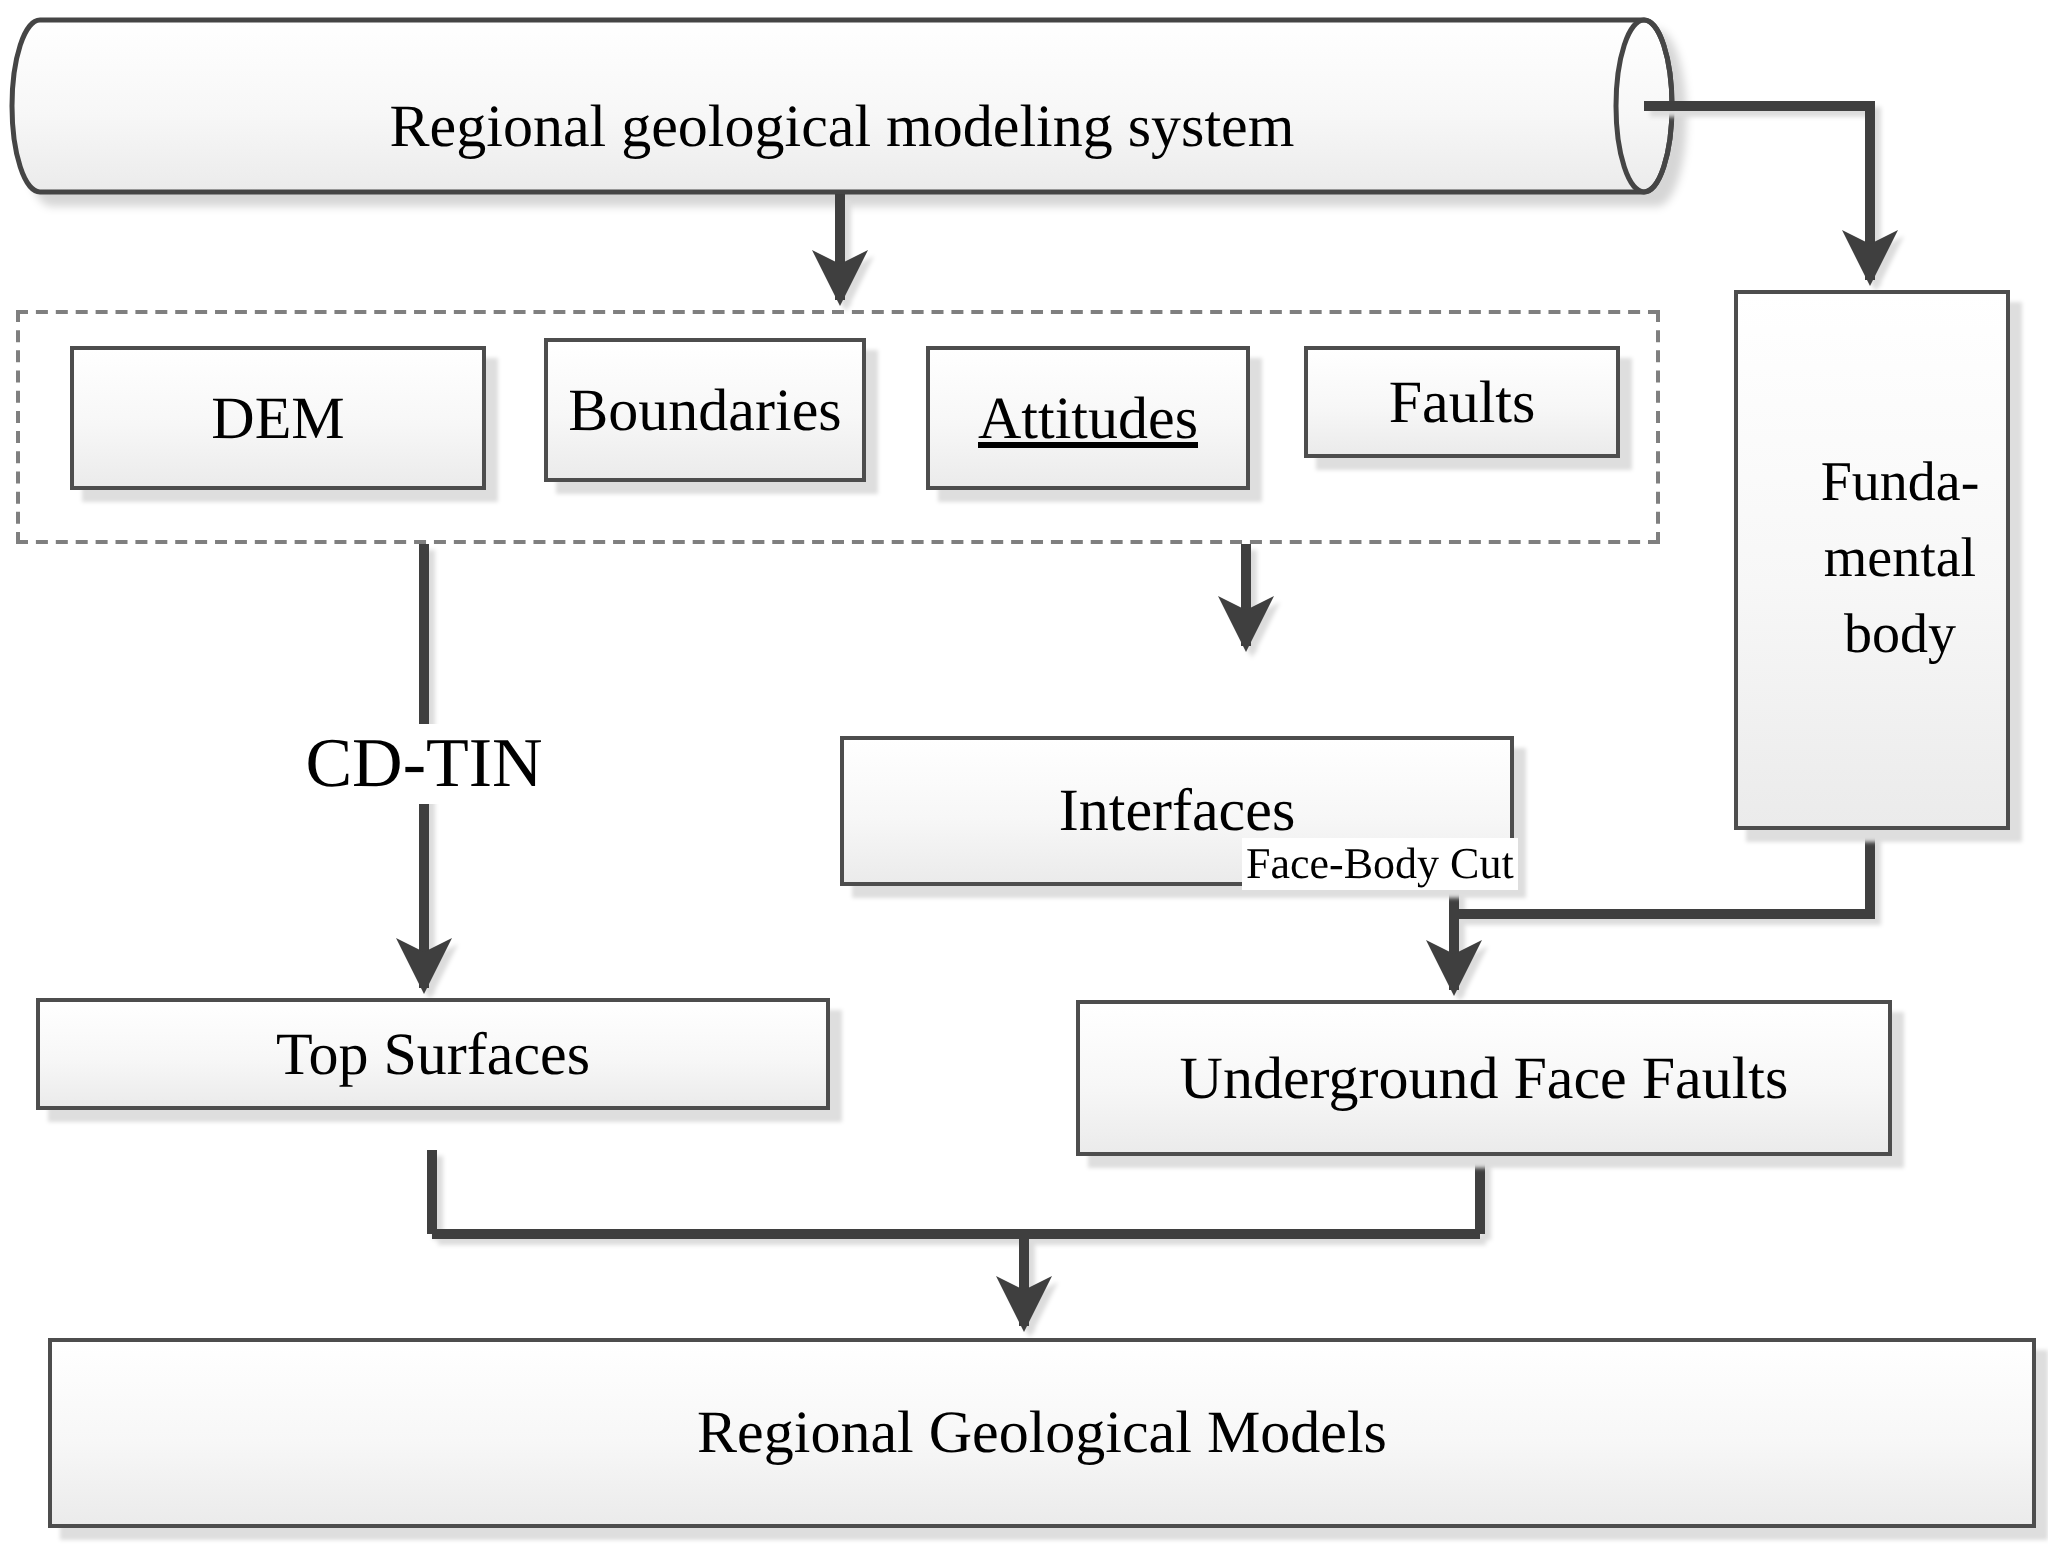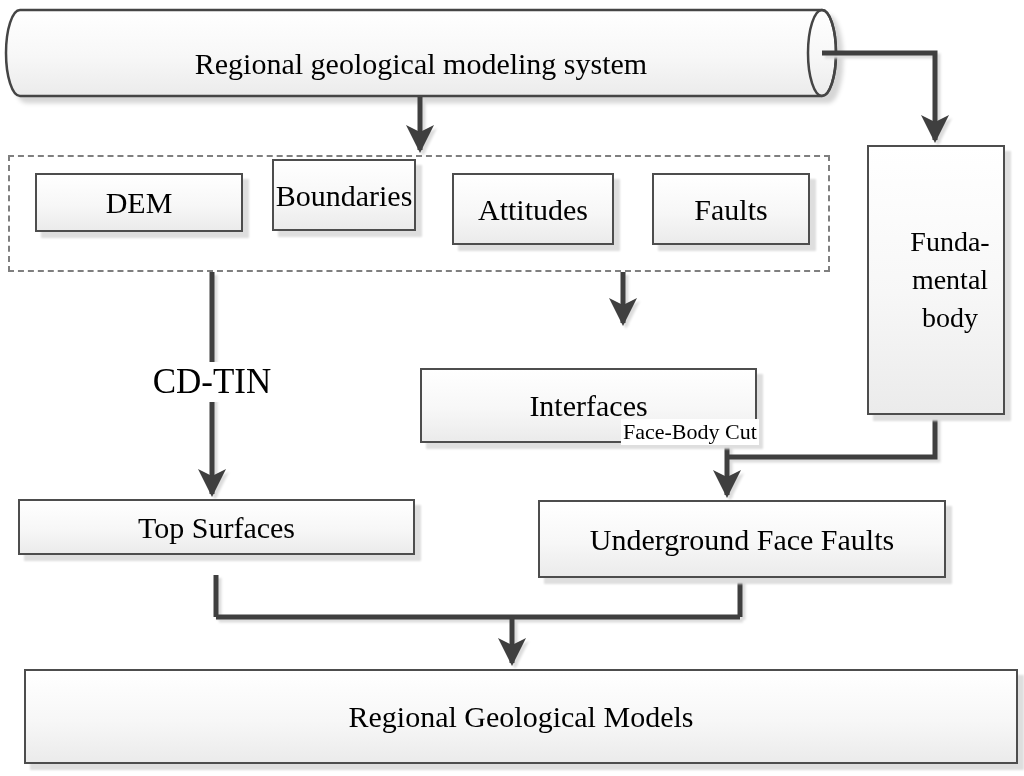--- a/index.html
+++ b/index.html
@@ -100,24 +100,24 @@
       <path d="M 740 578 L 740 617"></path>
       <path d="M 216 617 L 740 617"></path>
       <path d="M 512 617 L 512 663" marker-end="url(#arrow)"></path>
     </g>
   </svg>
 
   <div class="cyl-label" style="left:20px; top:10px; width:802px; height:108px;">Regional geological modeling system</div>
 
   <div class="dashed-box" style="left:8px; top:155px; width:822px; height:117px;"></div>
 
-  <div class="node" style="left:35px; top:173px; width:208px; height:59px;">DEM</div>
-  <div class="node" style="left:272px; top:159px; width:144px; height:72px;">Boundaries</div>
-  <div class="node" style="left:452px; top:173px; width:162px; height:72px;">Attitudes</div>
-  <div class="node" style="left:652px; top:173px; width:158px; height:72px;">Faults</div>
+  <div class="node" style="left:35px; top:173px; width:208px; height:72px;">DEM</div>
+  <div class="node" style="left:272px; top:169px; width:161px; height:72px;">Boundaries</div>
+  <div class="node" style="left:463px; top:173px; width:162px; height:72px;text-decoration:underline;">Attitudes</div>
+  <div class="node" style="left:652px; top:173px; width:158px; height:56px;">Faults</div>
 
   <div class="node" style="left:420px; top:328px; width:337px; height:75px;margin-top:40px;">Interfaces</div>
 
   <div class="node" id="node-fundamental" style="left:867px; top:145px; width:138px; height:270px;padding-left:28px;">
     <div>
       <div>Funda-</div>
       <div>mental</div>
       <div>body</div>
     </div>
   </div>

